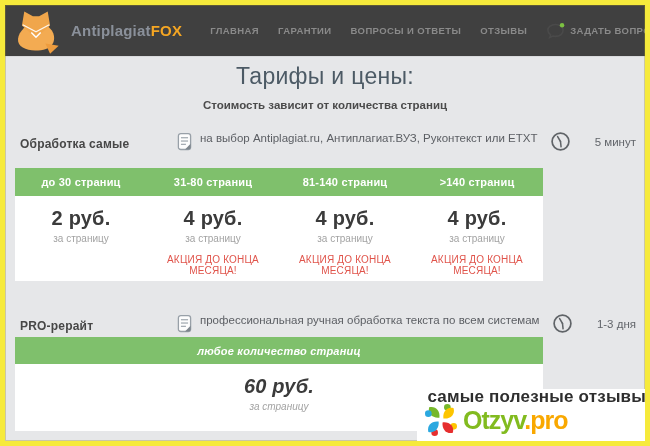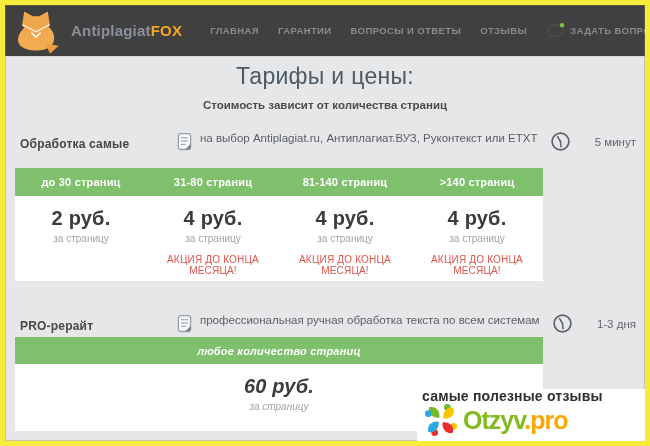--- a/index.html
+++ b/index.html
@@ -81,21 +81,21 @@
   .price { font-size:20px; font-weight:bold; color:#3b3b3b; letter-spacing:.2px; }
   .unit { font-size:10px; color:#a3a3a3; margin-top:3px; }
   .promo { font-size:10px; font-weight:normal; color:#e0544b; margin-top:10px; letter-spacing:.2px; }
 
   
   .watermark {
     position:absolute; right:-5px; bottom:0; width:233px; height:52px;
     background:#ffffff; z-index:10; padding:1px 4px 0 5px;
   }
   .wm-tagline {
-    text-align:left; font-size:14px; font-weight:bold; color:#2e2e2e;
+    text-align:right; font-size:17px; font-weight:bold; color:#2e2e2e;
     letter-spacing:.2px; line-height:13px;
   }
   .wm-logo-row { display:flex; align-items:center; margin-top:-2px; cursor:pointer; }
   .wm-icon { width:38px; height:38px; flex:0 0 auto; }
   .wm-text { font-size:25px; font-weight:bold; letter-spacing:-1px; line-height:36px; margin-left:3px; white-space:nowrap; }
   .wm-green { color:#82bb1f; }
   .wm-orange { color:#f9a800; }
 
   .icon-svg { display:block; }
 </style>

